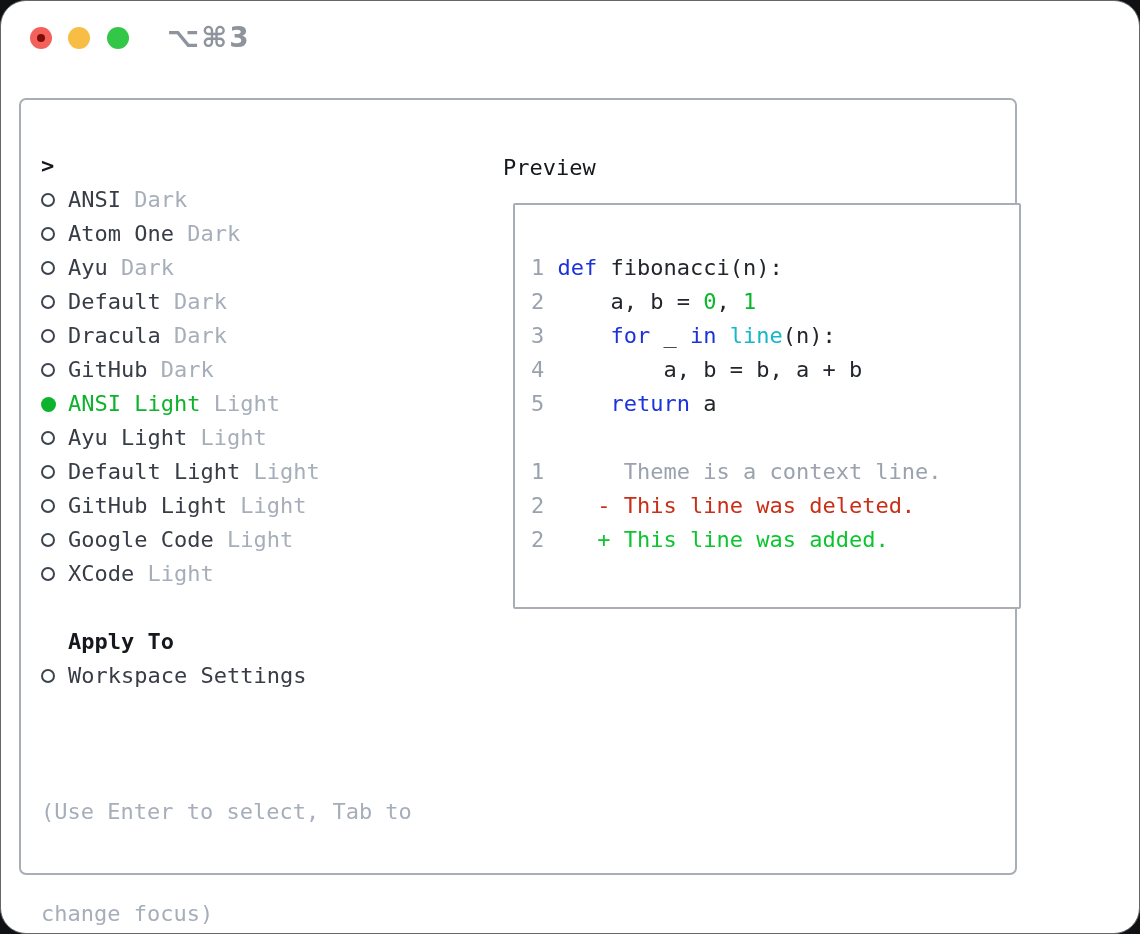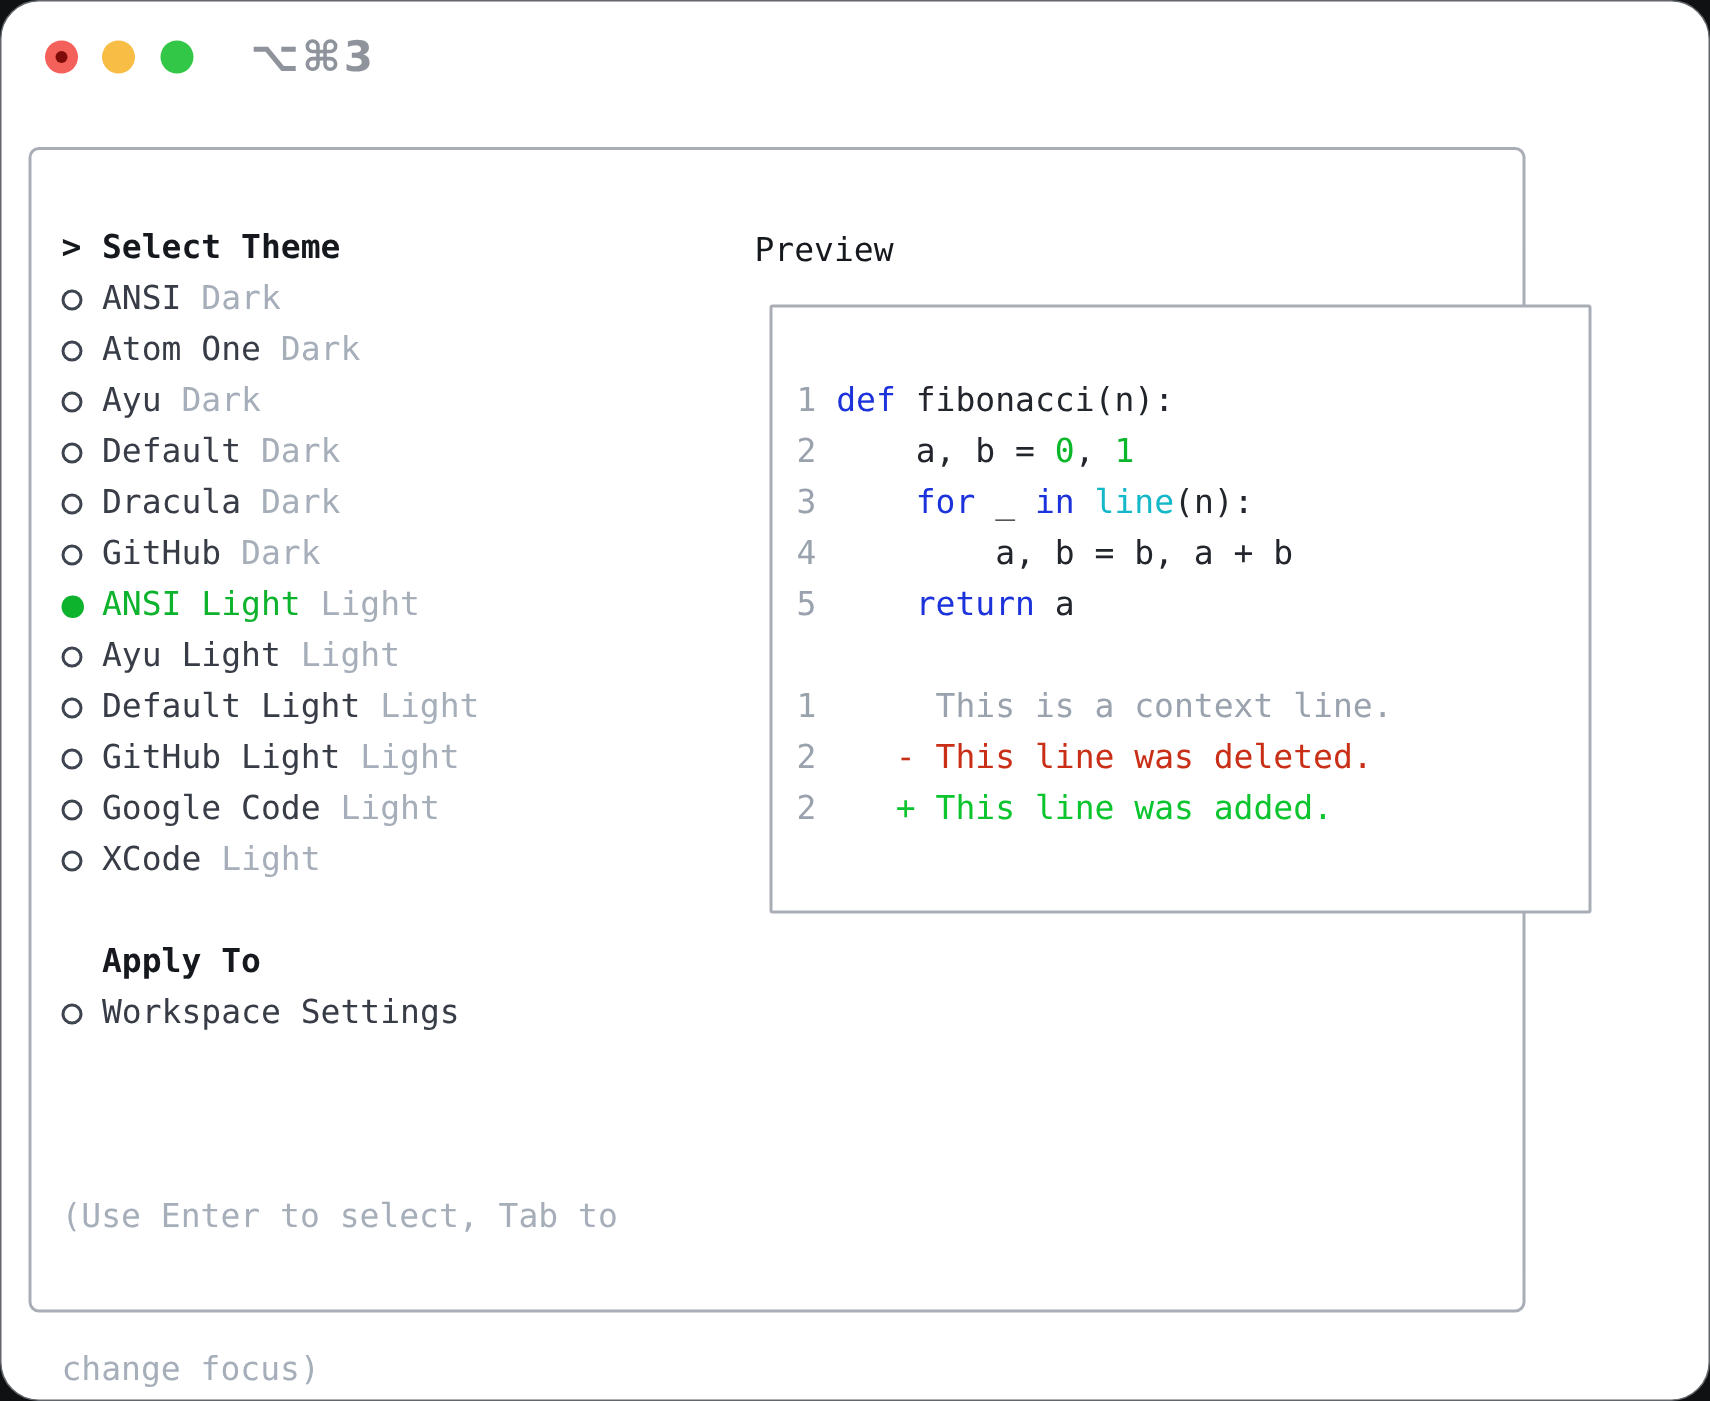--- a/index.html
+++ b/index.html
@@ -64,21 +64,21 @@
   .t-variant { color: var(--muted-gray); margin-left: 1ch; }
   .hint { color: var(--muted-gray); font-size: 22px; line-height: 34px; white-space: pre; }
   
   .preview-title {
     position: absolute; left: 482px; top: 51px;
     font-size: 22px; line-height: 34px; font-weight: normal; color: var(--text-dark);
     white-space: pre;
   }
   .preview-box {
     position: absolute; left: 492px; top: 103px;
-    width: 548px; height: 406px;
+    width: 508px; height: 406px;
     border: 2px solid var(--border-gray);
     border-radius: 2px;
     background: #ffffff;
     padding: 46px 6px 0 16px;
     overflow: hidden;
   }
   .cline { white-space: pre; font-size: 22px; line-height: 34px; color: var(--code-text); }
   .lnum { display: inline-block; width: 2ch; color: var(--line-num); }
   .gap-line { height: 34px; }
   .kw  { color: var(--kw-blue); }
@@ -99,21 +99,21 @@
     </div>
     <div class="tl-dot tl-min"></div>
     <div class="tl-dot tl-zoom"></div>
     <div class="win-title">⌥⌘3</div>
   </div>
 
   <div class="main-box">
 
     <div class="left-panel">
       <div class="row">
-        <span class="icon-col prompt">&gt;</span><span class="hdr">Select Theme</span>
+        <span class="icon-col prompt">&gt;</span>
       </div>
       <div id="theme-list">
           <div class="row"><span class="icon-col"><span class="radio"></span></span><span class="t-name">ANSI</span><span class="t-variant">Dark</span></div>
           <div class="row"><span class="icon-col"><span class="radio"></span></span><span class="t-name">Atom One</span><span class="t-variant">Dark</span></div>
           <div class="row"><span class="icon-col"><span class="radio"></span></span><span class="t-name">Ayu</span><span class="t-variant">Dark</span></div>
           <div class="row"><span class="icon-col"><span class="radio"></span></span><span class="t-name">Default</span><span class="t-variant">Dark</span></div>
           <div class="row"><span class="icon-col"><span class="radio"></span></span><span class="t-name">Dracula</span><span class="t-variant">Dark</span></div>
           <div class="row"><span class="icon-col"><span class="radio"></span></span><span class="t-name">GitHub</span><span class="t-variant">Dark</span></div>
           <div class="row"><span class="icon-col"><span class="radio on"></span></span><span class="t-name on">ANSI Light</span><span class="t-variant">Light</span></div>
           <div class="row"><span class="icon-col"><span class="radio"></span></span><span class="t-name">Ayu Light</span><span class="t-variant">Light</span></div>
@@ -140,20 +140,20 @@
     <div class="preview-box">
       <div id="code-block">
           <div class="cline"><span class="lnum">1</span><span class="kw">def</span><span> fibonacci(n):</span></div>
           <div class="cline"><span class="lnum">2</span><span>    a, b = </span><span class="lit">0</span><span>, </span><span class="lit">1</span></div>
           <div class="cline"><span class="lnum">3</span><span>    </span><span class="kw">for</span><span> _ </span><span class="kw">in</span><span> </span><span class="bi">line</span><span>(n):</span></div>
           <div class="cline"><span class="lnum">4</span><span>        a, b = b, a + b</span></div>
           <div class="cline"><span class="lnum">5</span><span>    </span><span class="kw">return</span><span> a</span></div>
         </div>
       <div class="gap-line"></div>
       <div id="diff-block">
-          <div class="cline"><span class="lnum">1</span><span class="ctx">     This is a context line.</span></div>
+          <div class="cline"><span class="lnum">1</span><span class="ctx">     Theme is a context line.</span></div>
           <div class="cline"><span class="lnum">2</span><span>   </span><span class="del">- This line was deleted.</span></div>
           <div class="cline"><span class="lnum">2</span><span>   </span><span class="add">+ This line was added.</span></div>
         </div>
     </div>
 
   </div>
 </div>
 
 </body></html>

